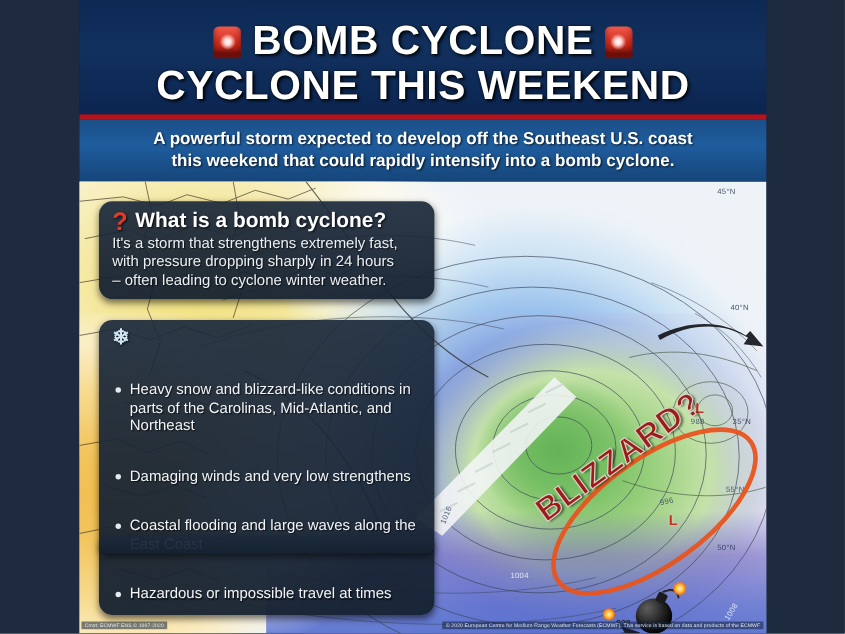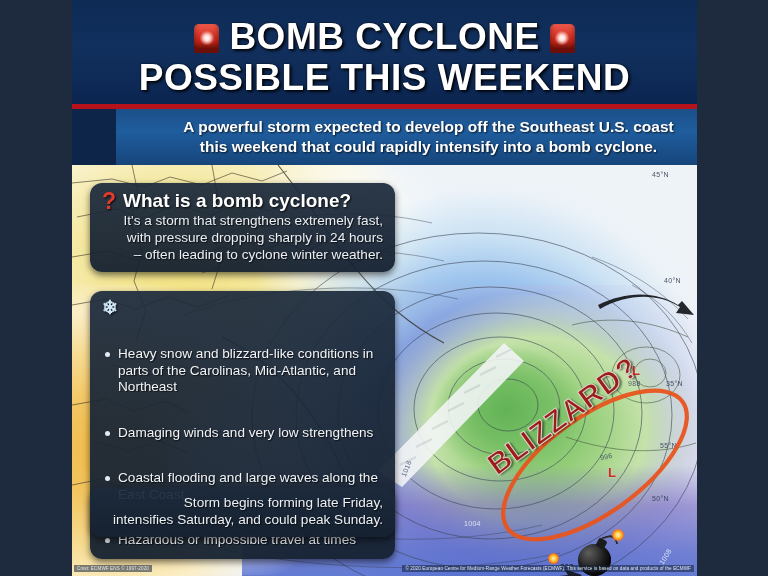--- a/index.html
+++ b/index.html
@@ -53,21 +53,21 @@
   }
 
   .redbar{position:absolute;left:0;top:104px;width:625px;height:5px;background:#b5121b;}
 
   
   .subtitle{
     position:absolute;left:0;top:109px;width:625px;height:56px;
     background:linear-gradient(180deg,#1b4f87 0%,#1f5d9e 40%,#16457a 100%);
     display:flex;flex-direction:column;align-items:center;justify-content:center;
     color:#fff;font-weight:bold;font-size:15.5px;line-height:20px;text-align:center;
-    text-shadow:1px 1px 2px rgba(0,0,0,.75);box-sizing:border-box;padding:0 8px;margin-left:44px;
+    text-shadow:1px 1px 2px rgba(0,0,0,.75);box-sizing:border-box;padding:0 8px;
   }
 
   
   .mapwrap{position:absolute;left:0;top:165px;width:625px;height:411px;overflow:hidden;}
 
   .mapbase{position:absolute;inset:0;background:#eef3f7;}
 
   
   .field{position:absolute;inset:0;}
   .f-land{
@@ -179,21 +179,21 @@
     position:absolute;
     background:linear-gradient(180deg,rgba(28,42,60,.93) 0%,rgba(21,33,48,.95) 100%);
     border-radius:12px;box-shadow:0 3px 7px rgba(0,0,0,.55);
     color:#f2f4f7;box-sizing:border-box;
   }
   .card-h{
     display:flex;align-items:center;gap:7px;font-weight:bold;font-size:19px;
     color:#fff;text-shadow:1px 1px 2px rgba(0,0,0,.8);
   }
   .card-body{font-size:13.6px;line-height:17px;color:#eceff3;
-    text-shadow:1px 1px 1px rgba(0,0,0,.65);text-align:right;}
+    text-shadow:1px 1px 1px rgba(0,0,0,.65);}
 
   #card-what{left:18px;top:18px;width:305px;padding:7px 12px 9px 12px;}
   #card-impacts{left:18px;top:126px;width:305px;padding:7px 12px 10px 12px;}
   #card-timing{left:18px;top:322px;width:305px;padding:7px 12px 9px 12px;}
 
   ul.bullets{margin:4px 0 0 0;padding:0;list-style:none;}
   ul.bullets li{
     position:relative;padding-left:16px;margin-bottom:7px;
     font-size:13.6px;line-height:16.5px;text-shadow:1px 1px 1px rgba(0,0,0,.65);margin-top:29px;
   }
@@ -241,21 +241,21 @@
 
   <div class="poster">
 
     <div class="header">
       <div class="title-line title-l1">
         <span class="siren"></span>
         <span>BOMB CYCLONE</span>
         <span class="siren"></span>
       </div>
       <div class="title-line title-l2">
-        <span>POSSIBLE THIS WEEKEND</span>
+        <span>CYCLONE THIS WEEKEND</span>
       </div>
     </div>
 
     <div class="redbar"></div>
 
     <div class="subtitle">
       <div>A powerful storm expected to develop off the Southeast U.S. coast</div>
       <div>this weekend that could rapidly intensify into a bomb cyclone.</div>
     </div>
 
@@ -397,24 +397,20 @@
         </div>
         <ul class="bullets">
           <li>Heavy snow and blizzard-like conditions in parts of the Carolinas, Mid-Atlantic, and Northeast</li>
           <li>Damaging winds and very low strengthens</li>
           <li>Coastal flooding and large waves along the East Coast</li>
           <li>Hazardous or impossible travel at times</li>
         </ul>
       </div>
 
       <div class="card" id="card-timing">
-        <div class="card-body">
-          <div>Storm begins forming late Friday,</div>
-          <div>intensifies Saturday, and could peak Sunday.</div>
-        </div>
       </div>
 
       <div class="attrib">
         <div class="left">Cmst: ECMWF ENS © 1997-2020</div>
         <div class="right">© 2020 European Centre for Medium-Range Weather Forecasts (ECMWF). This service is based on data and products of the ECMWF</div>
       </div>
 
     </div>
   </div>
 </div>

